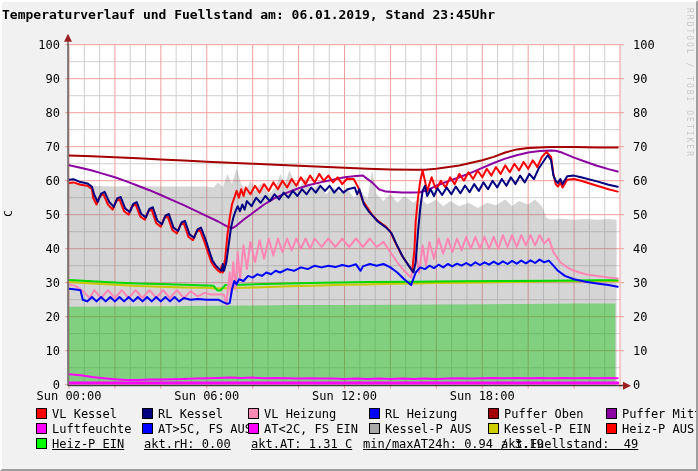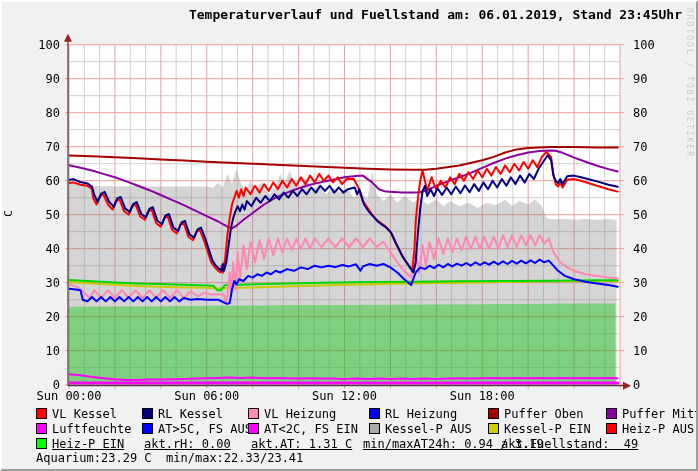--- a/index.html
+++ b/index.html
@@ -3,21 +3,21 @@
 <meta charset="utf-8">
 <style>
   html,body{margin:0;padding:0;background:#e8e8e8;}
   .frame{
     position:relative;width:698px;height:471px;box-sizing:border-box;
     background:#f1f1f1;overflow:hidden;
     border:2px solid;border-color:#ffffff #9e9e9e #9e9e9e #ffffff;
     font-family:"DejaVu Sans Mono","Liberation Mono",monospace;
   }
   .title{
-    position:absolute;top:5px;left:0;right:14px;text-align:right;
+    position:absolute;top:5px;left:0;right:14px;text-align:left;
     font-size:13px;font-weight:bold;color:#000;letter-spacing:0px;white-space:pre;
   }
   .ylabel{
     position:absolute;left:-14px;top:205px;width:40px;text-align:center;
     transform:rotate(-90deg);font-size:11px;color:#000;
   }
   .watermark{
     position:absolute;right:2px;top:6px;
     writing-mode:vertical-rl;font-size:8px;color:#c9c9c9;letter-spacing:2px;white-space:pre;
   }
@@ -175,15 +175,14 @@
         <text x="67" y="397.7" text-anchor="middle">Sun 00:00</text>
         <text x="204.75" y="397.7" text-anchor="middle">Sun 06:00</text>
         <text x="342.5" y="397.7" text-anchor="middle">Sun 12:00</text>
         <text x="480.25" y="397.7" text-anchor="middle">Sun 18:00</text>
       </g>
     </svg>
   <div id="legend" class="legend">
       <div class="lrow grid6"><span class="litem"><span class="swatch" style="background: rgb(255, 0, 0);"></span><span class="llabel">VL Kessel</span></span><span class="litem"><span class="swatch" style="background: rgb(0, 0, 128);"></span><span class="llabel">RL Kessel</span></span><span class="litem"><span class="swatch" style="background: rgb(255, 138, 184);"></span><span class="llabel">VL Heizung</span></span><span class="litem"><span class="swatch" style="background: rgb(0, 0, 255);"></span><span class="llabel">RL Heizung</span></span><span class="litem"><span class="swatch" style="background: rgb(164, 0, 0);"></span><span class="llabel">Puffer Oben</span></span><span class="litem"><span class="swatch" style="background: rgb(138, 0, 160);"></span><span class="llabel">Puffer Mitte</span></span></div>
       <div class="lrow grid6"><span class="litem"><span class="swatch" style="background: rgb(255, 0, 255);"></span><span class="llabel">Luftfeuchte</span></span><span class="litem"><span class="swatch" style="background: rgb(0, 0, 255);"></span><span class="llabel">AT&gt;5C, FS AUS</span></span><span class="litem"><span class="swatch" style="background: rgb(255, 0, 255);"></span><span class="llabel">AT&lt;2C, FS EIN</span></span><span class="litem"><span class="swatch" style="background: rgb(168, 168, 168);"></span><span class="llabel">Kessel-P AUS</span></span><span class="litem"><span class="swatch" style="background: rgb(205, 205, 0);"></span><span class="llabel">Kessel-P EIN</span></span><span class="litem"><span class="swatch" style="background: rgb(255, 0, 0);"></span><span class="llabel">Heiz-P AUS</span></span></div>
       <div class="lrow grid5"><span class="litem"><span class="swatch" style="background: rgb(0, 255, 0);"></span><span class="llabel">Heiz-P EIN</span></span><span class="litem"><span class="llabel">akt.rH: 0.00</span></span><span class="litem"><span class="llabel">akt.AT: 1.31 C</span></span><span class="litem"><span class="llabel">min/maxAT24h: 0.94 / 3.19</span></span><span class="litem"><span class="llabel">akt.Fuellstand:  49</span></span></div>
-      <div class="lrow "><span class="litem"><span class="llabel">Aquarium:23.29 C  min/max:22.33/23.41</span></span></div>
     </div>
 </div>
 
 </body></html>

